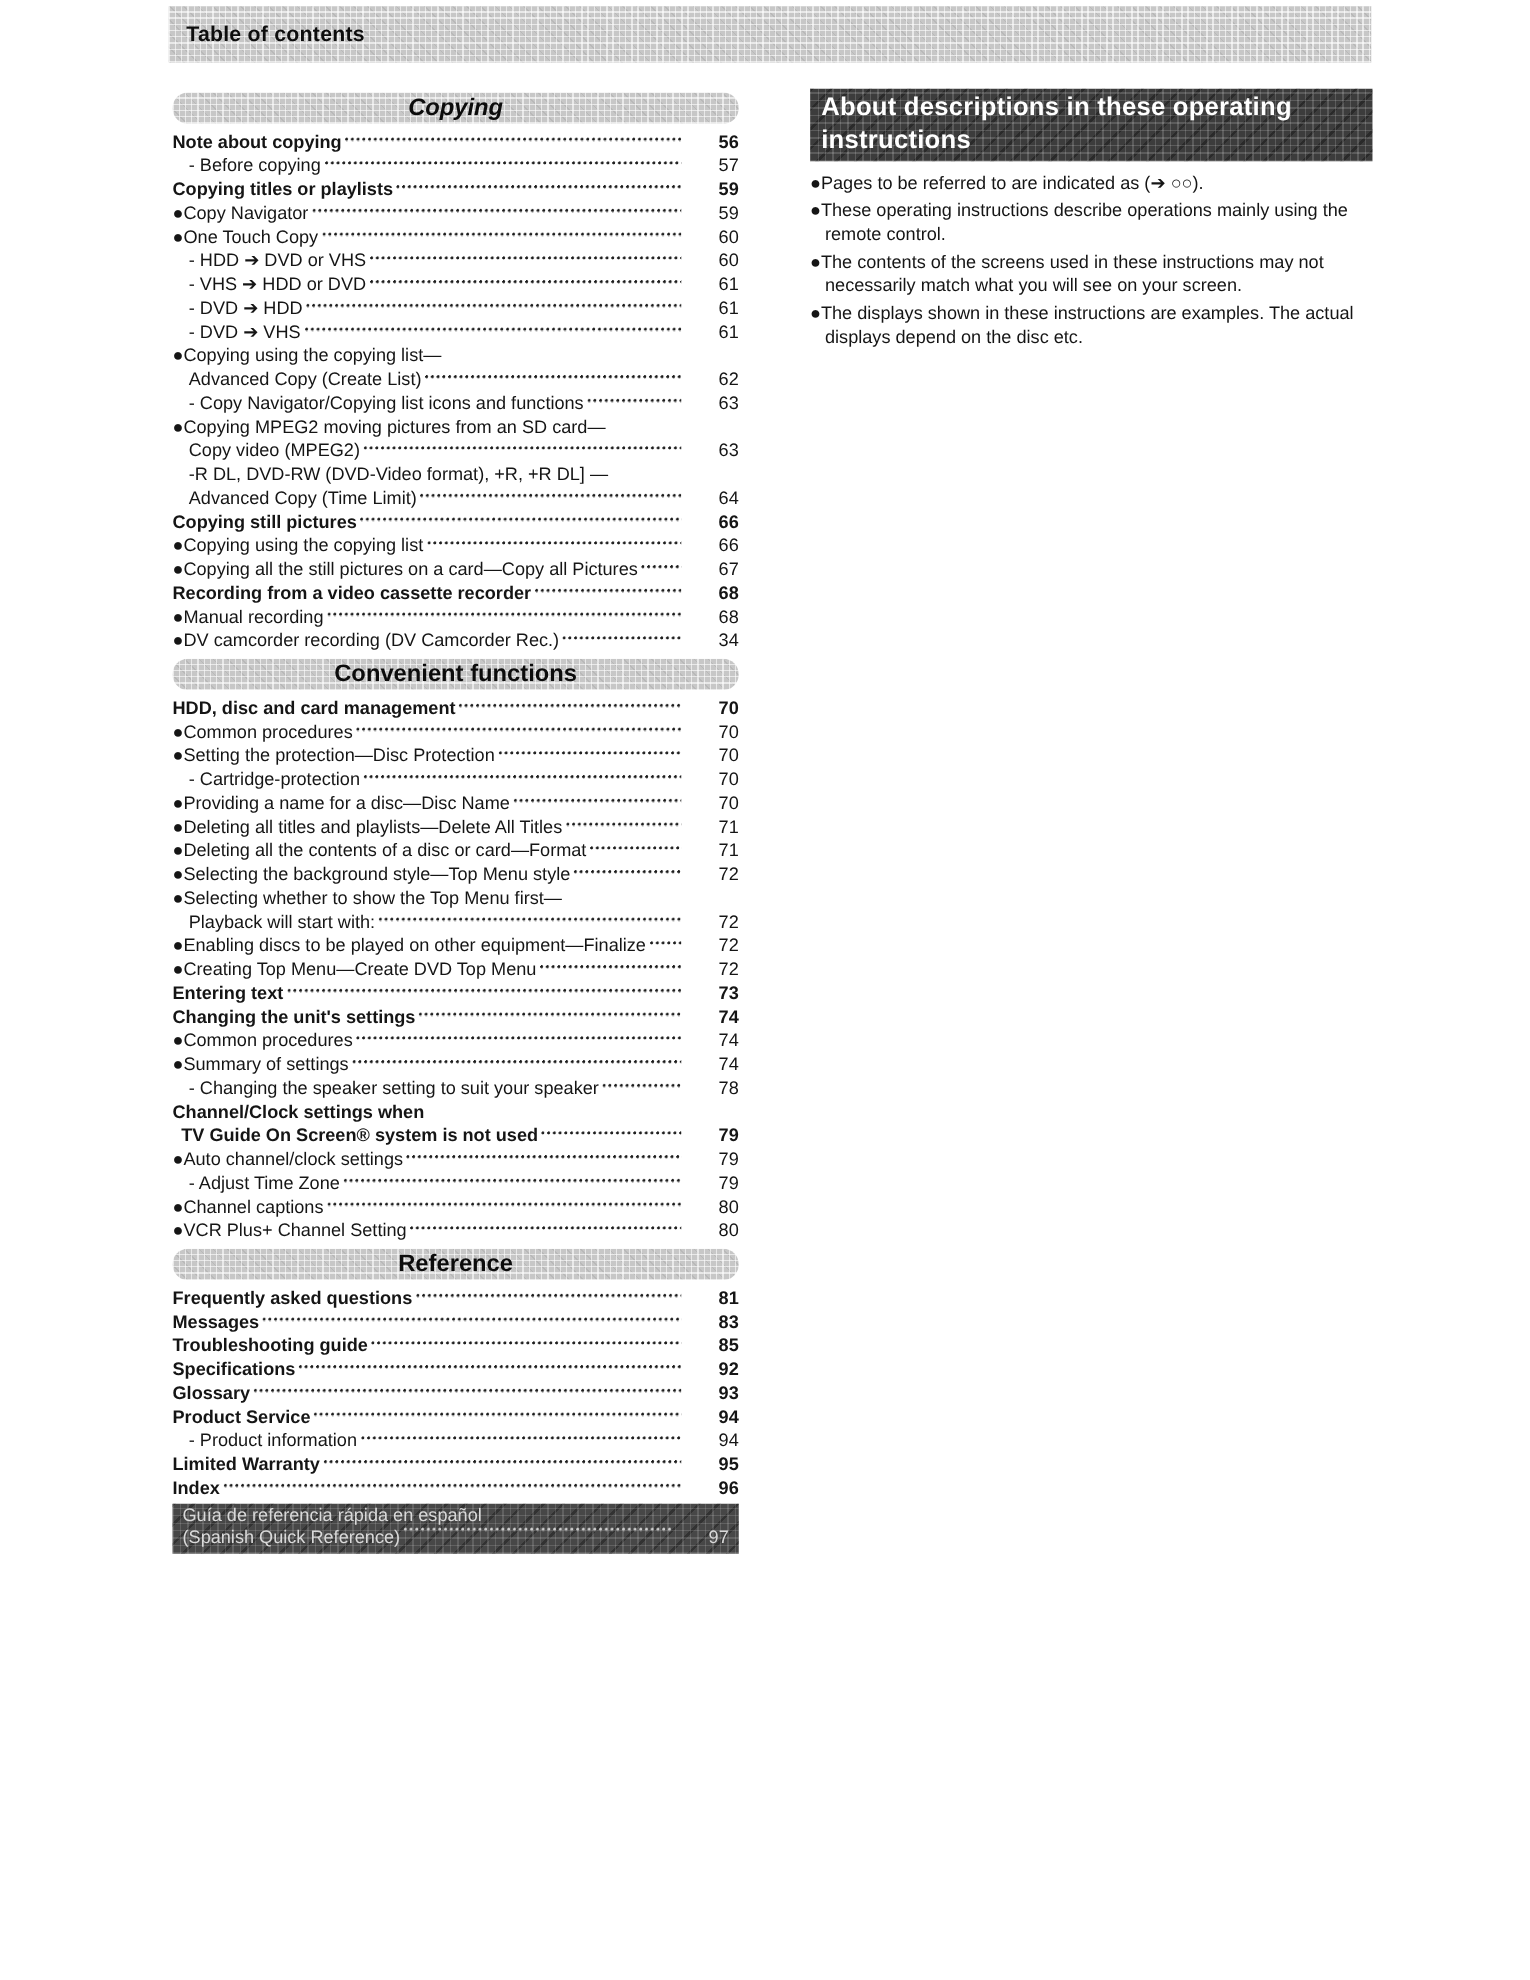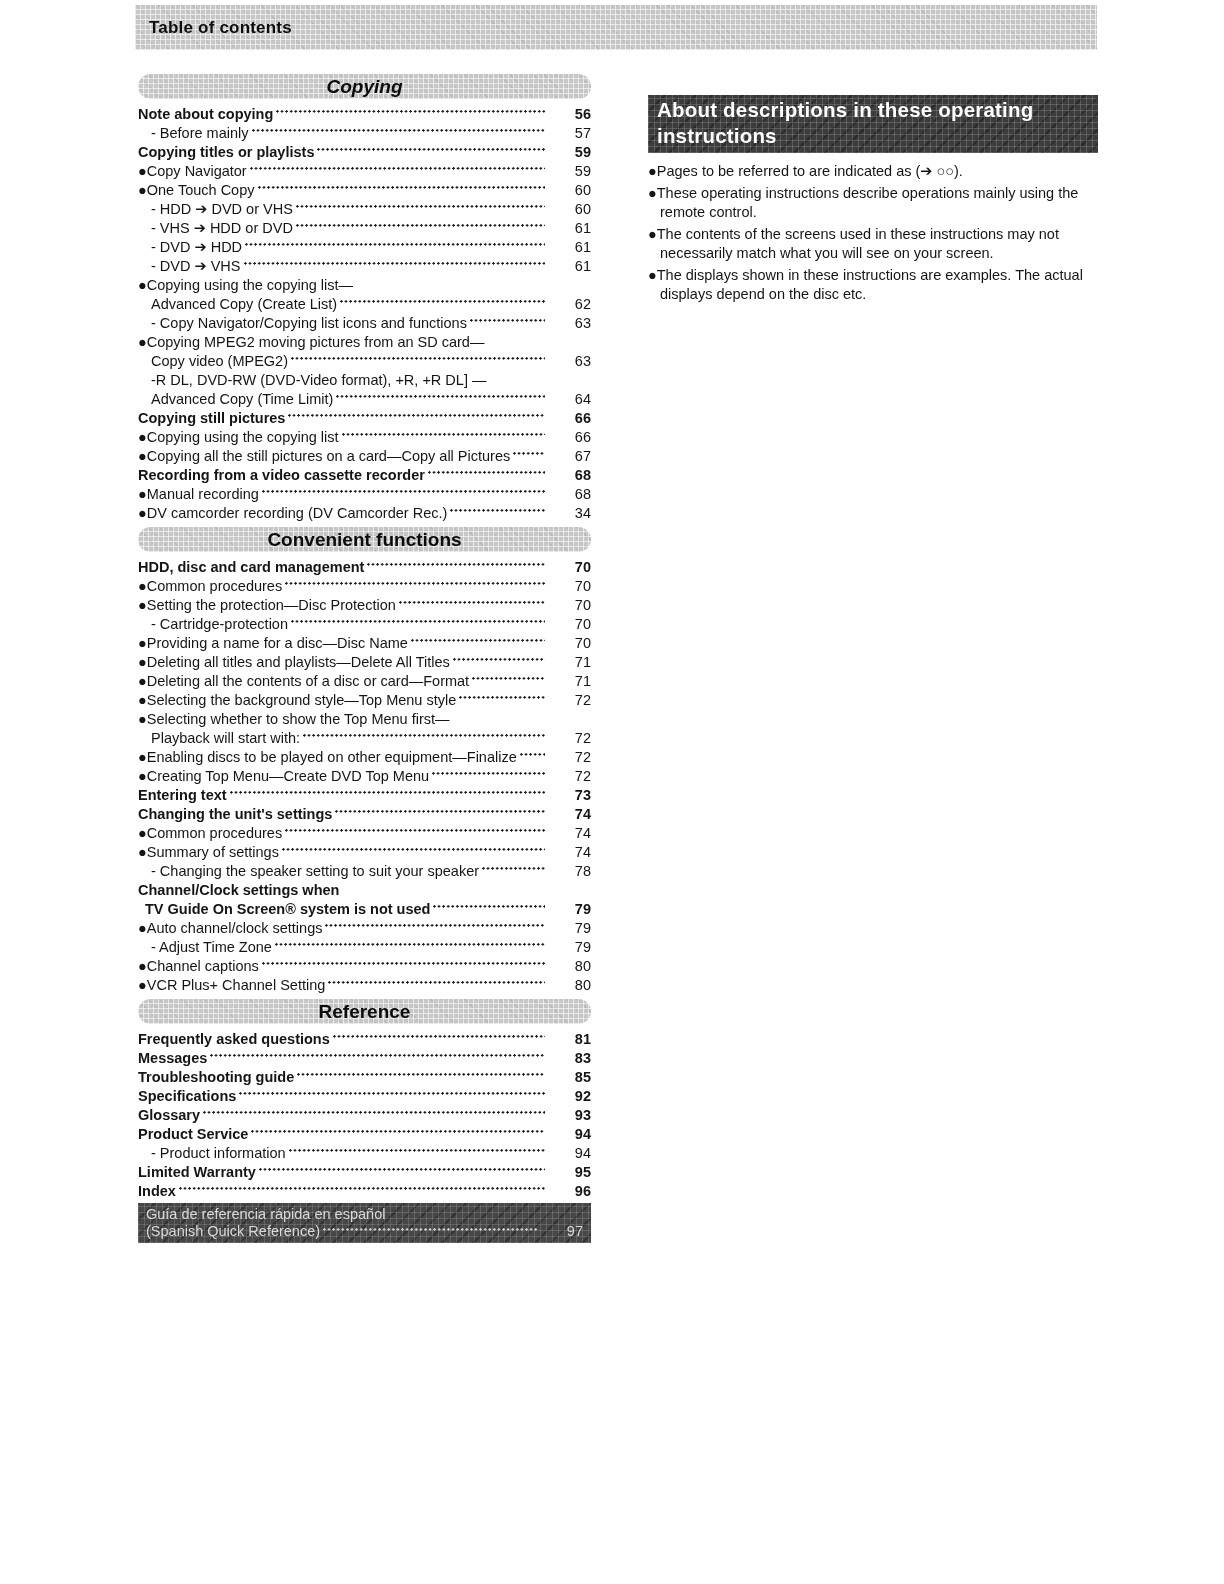--- a/index.html
+++ b/index.html
@@ -29,21 +29,21 @@
   
   .topbar{
     position:absolute;left:135px;top:5px;width:962px;height:45px;
     display:flex;align-items:center;
   }
   .topbar .title{
     font-size:17px;font-weight:bold;color:#0d0d0d;padding-left:14px;letter-spacing:.2px;
   }
   
   .col-left{position:absolute;left:138px;top:74px;width:453px;}
-  .col-right{position:absolute;left:648px;top:95px;width:450px;}
+  .col-right{position:absolute;left:648px;top:71px;width:450px;}
   
   .sec-pill{
     height:25px;border-radius:13px;
     margin:5px 0 5px 0;
     text-align:center;font-weight:bold;font-size:19px;line-height:25px;color:#0c0c0c;
   }
   .sec-pill.first{margin-top:0;font-style:italic;}
   
   .toc-line{
     display:flex;align-items:center;height:19px;
@@ -62,21 +62,21 @@
   
   .spanish{
     margin-top:3px;padding:2px 8px 4px 8px;color:#d9d9d9;
     background-color:#474747;
     background-image:
       repeating-linear-gradient(0deg, rgba(255,255,255,.14) 0 1px, transparent 1px 6px),
       repeating-linear-gradient(90deg, rgba(255,255,255,.14) 0 1px, transparent 1px 6px),
       repeating-linear-gradient(135deg, rgba(0,0,0,.30) 0 2px, transparent 2px 11px);
     font-size:14.5px;
   }
-  .spanish .srow{display:flex;align-items:center;height:17px;line-height:16px;}
+  .spanish .srow{display:flex;align-items:flex-start;height:17px;line-height:16px;}
   .spanish .leader{
     background-image:radial-gradient(circle at 1.4px 1.4px,#cfcfcf 1.05px,transparent 1.35px);
     margin-bottom:3px;
   }
   
   .about-header{
     color:#ffffff;font-weight:bold;font-size:20.5px;line-height:26px;
     padding:2px 10px 4px 9px;min-height:49px;letter-spacing:.2px;
   }
   .about-bullets{margin-top:9px;}
@@ -110,21 +110,21 @@
 
   <div class="col-left" id="toc-root">
 
   <div class="sec-pill hatch-light first">Copying</div>
       <div class="toc-line b">
         <span class="t">Note about copying</span>
         <span class="leader"></span>
         <span class="pnum">56</span>
       </div>
       <div class="toc-line ind1">
-        <span class="t">- Before mainly</span>
+        <span class="t">- Before copying</span>
         <span class="leader"></span>
         <span class="pnum">57</span>
       </div>
       <div class="toc-line b">
         <span class="t">Copying titles or playlists</span>
         <span class="leader"></span>
         <span class="pnum">59</span>
       </div>
       <div class="toc-line">
         <span class="t">●Copy Navigator</span>

